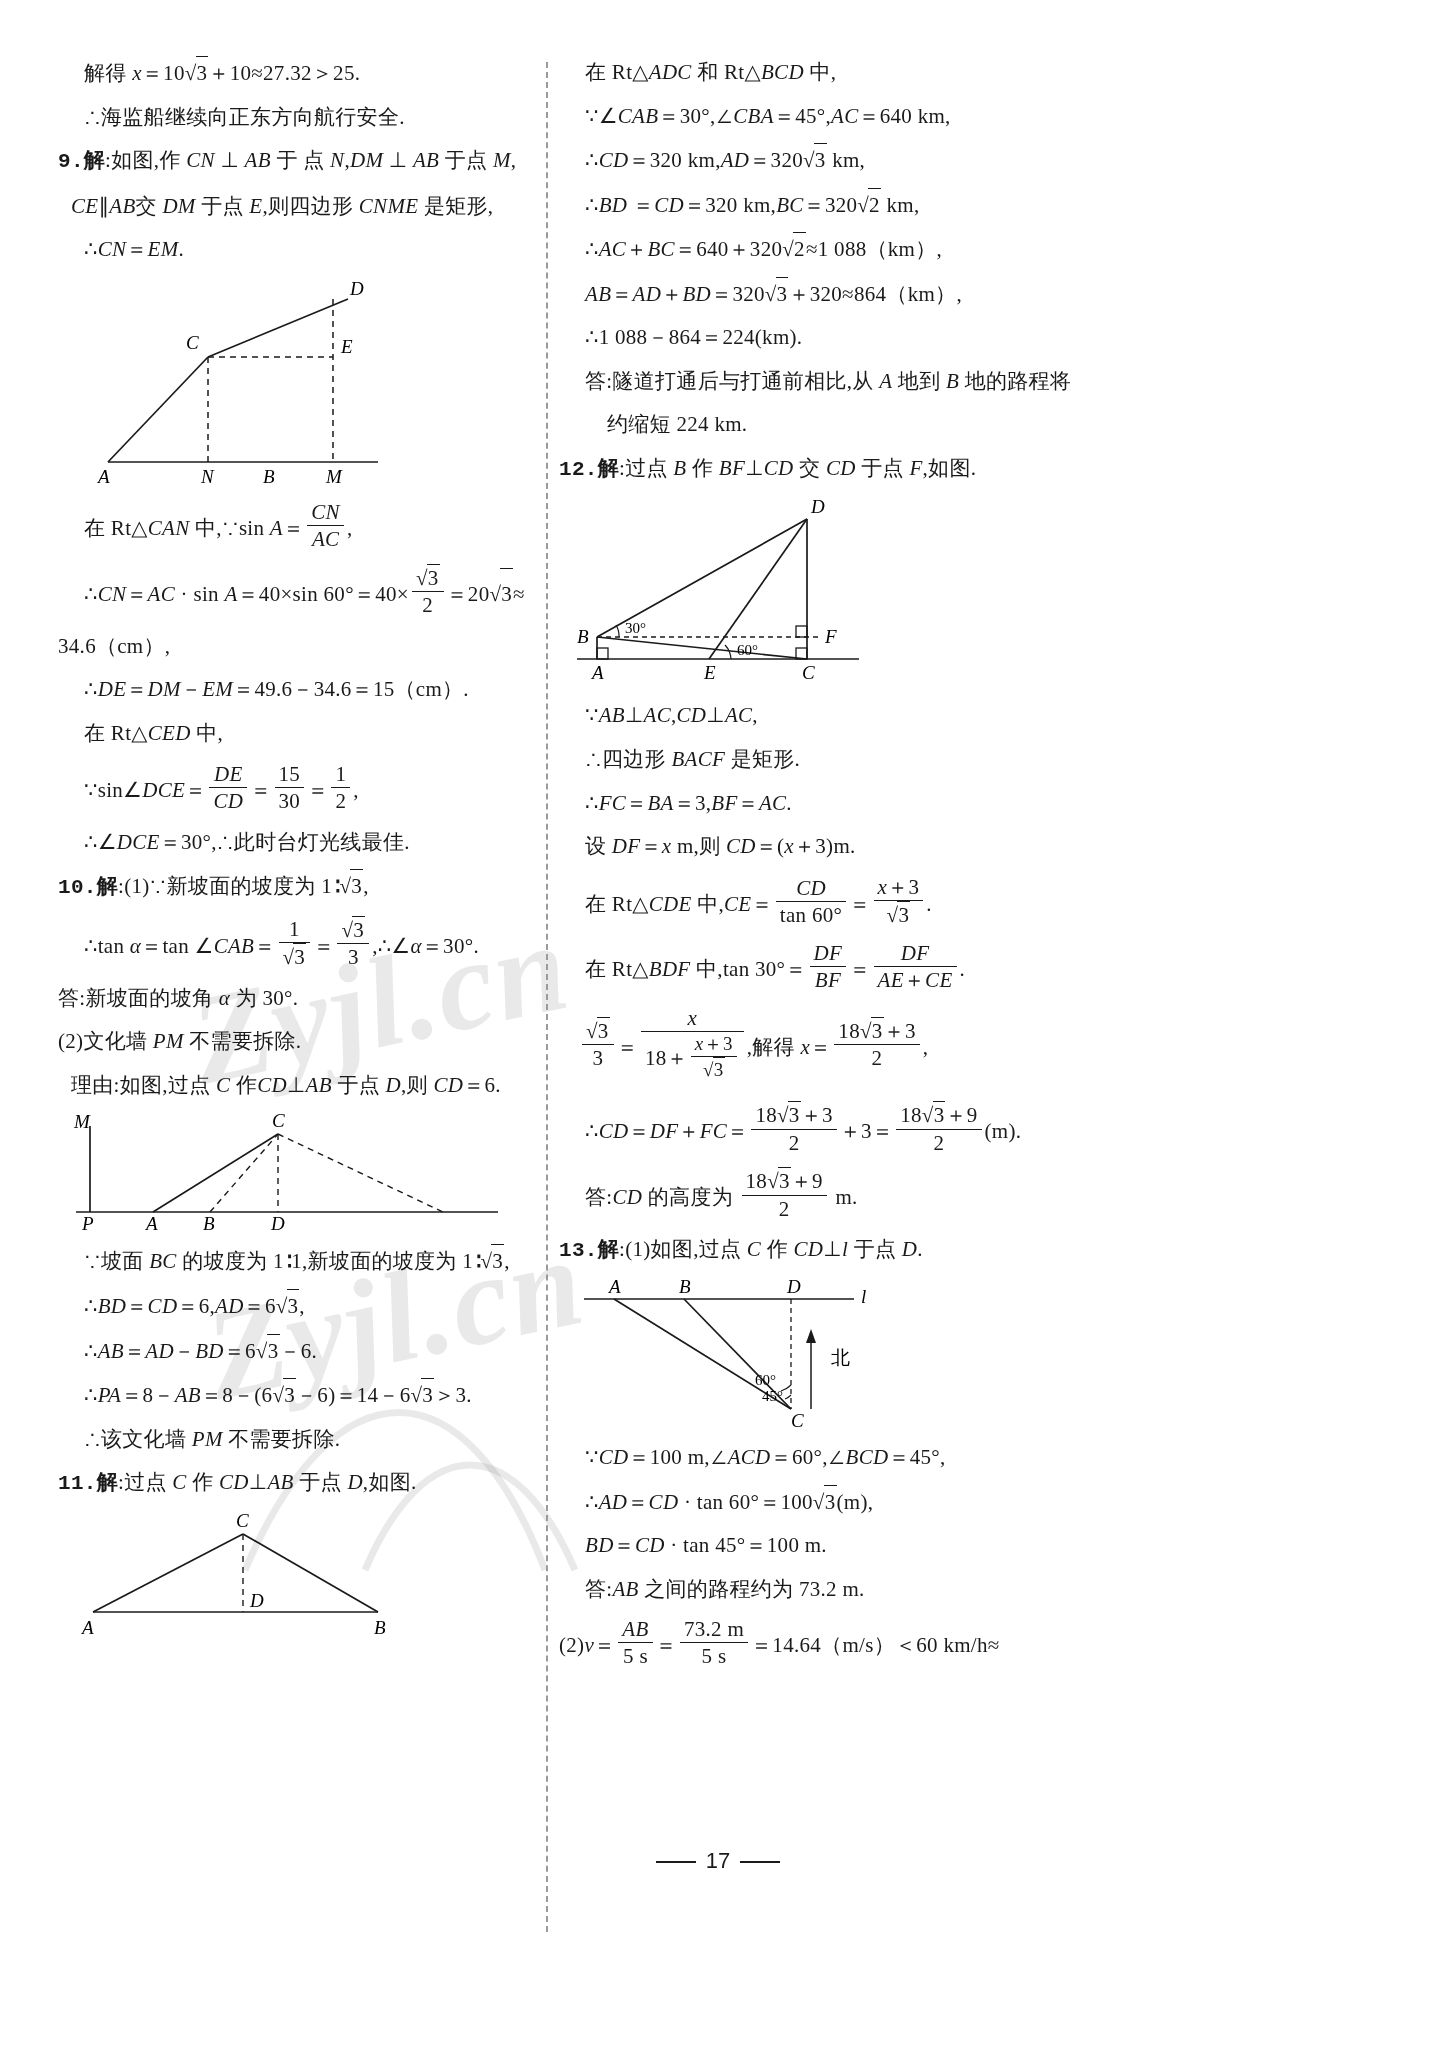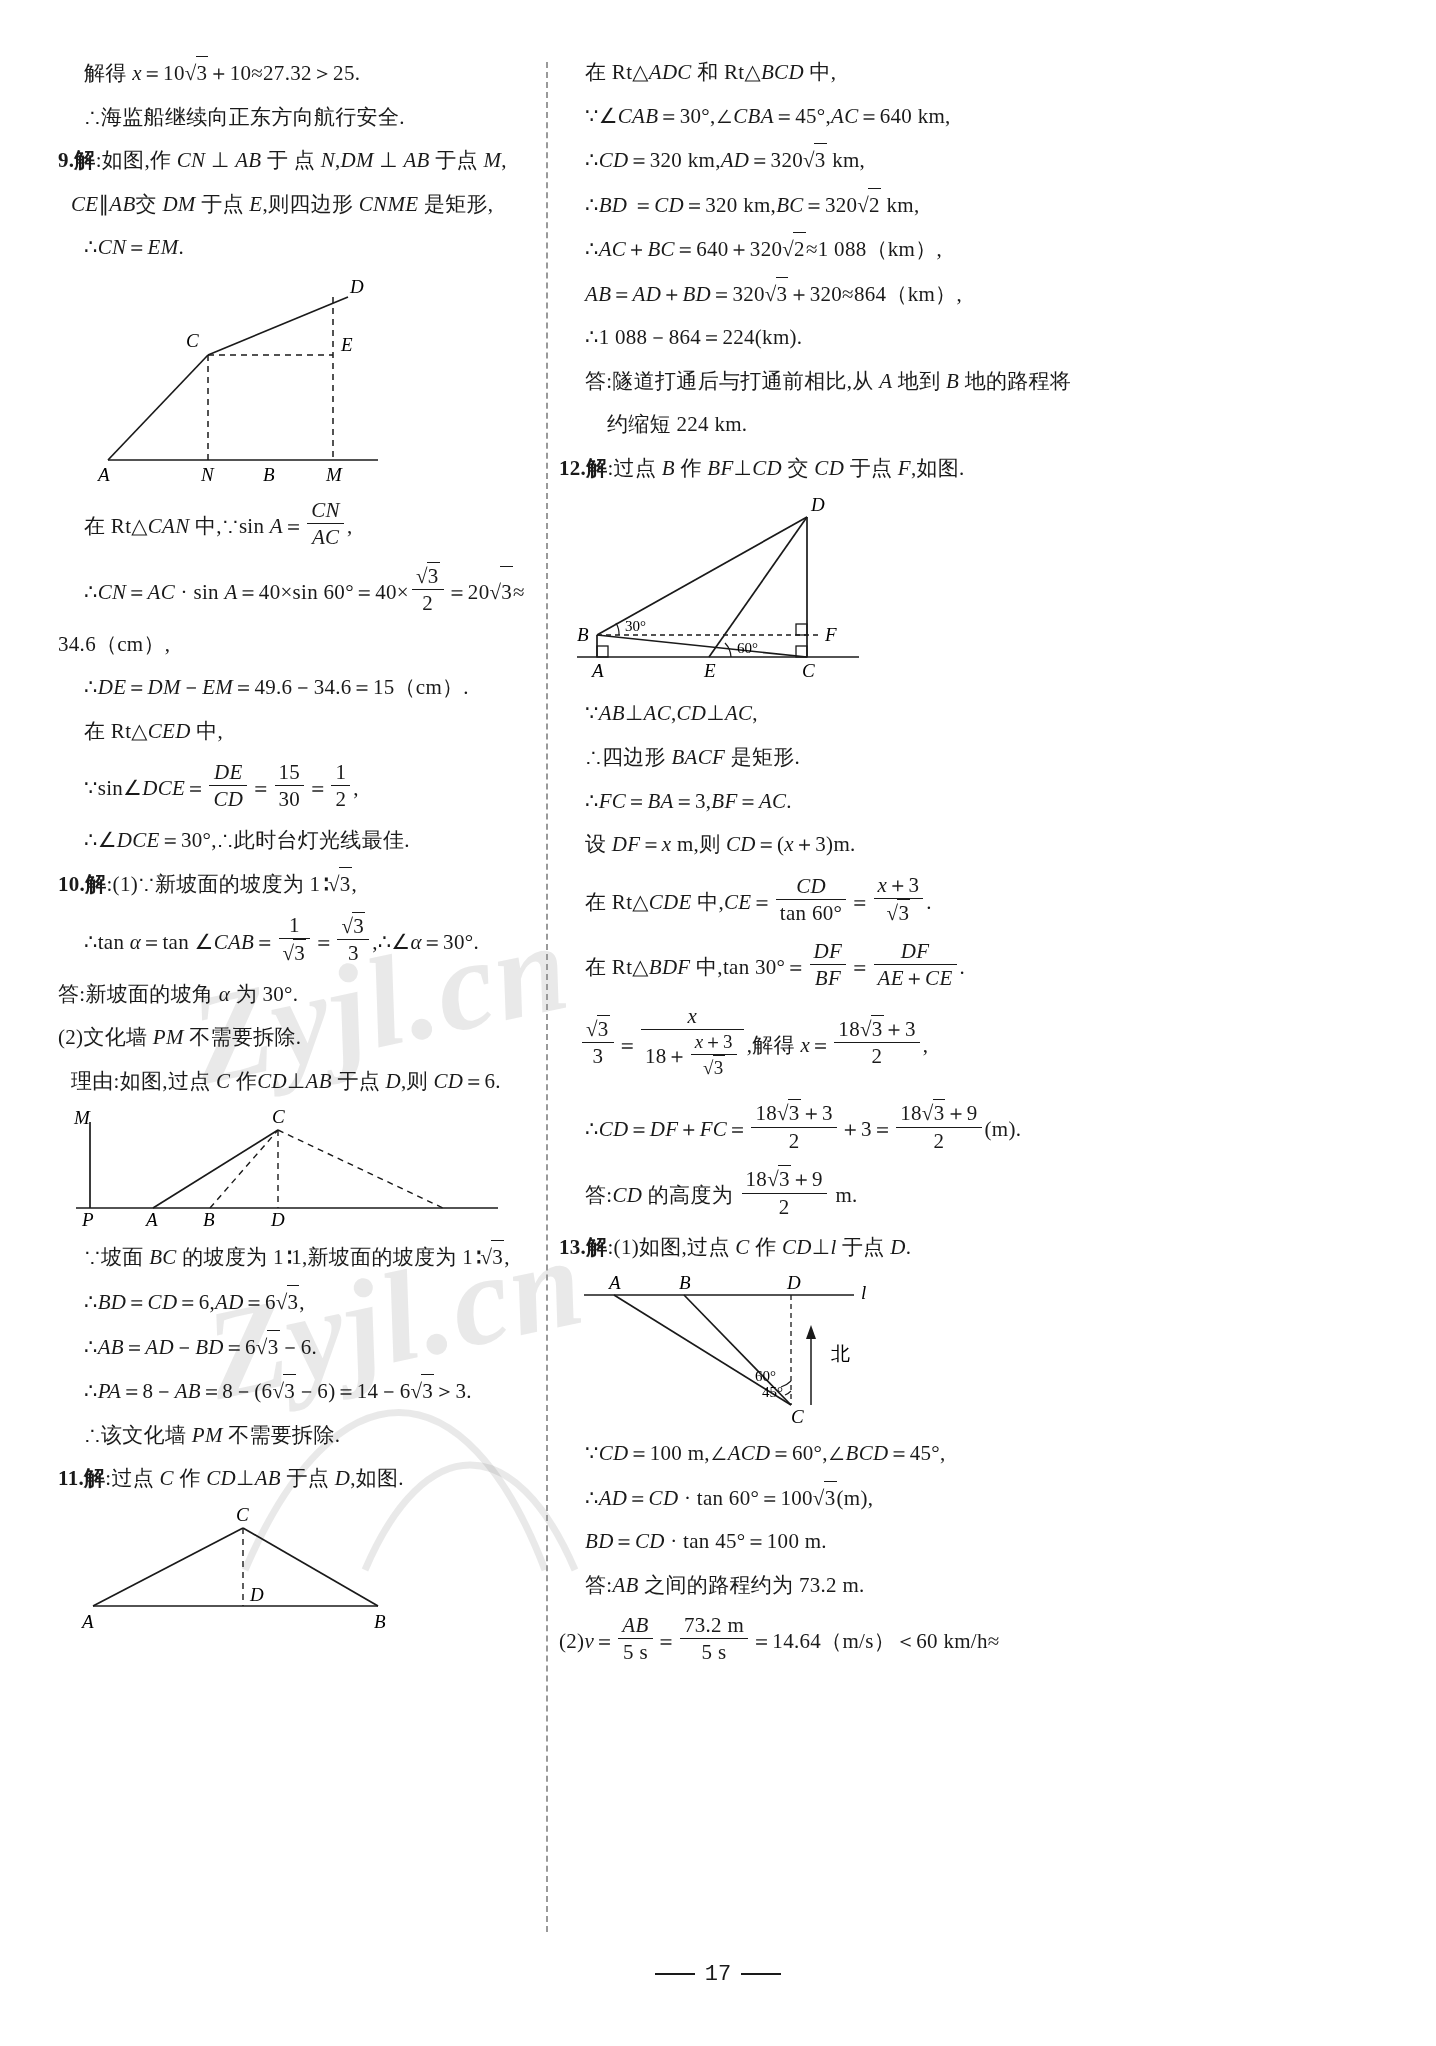--- a/index.html
+++ b/index.html
@@ -40,21 +40,21 @@
   
   .line{
     font-size:21px;
     line-height:1.55;
     margin:0 0 11px 0;
     white-space:nowrap;
     letter-spacing:0.3px;
   }
   .line.ind{padding-left:26px;}
   .line.ind2{padding-left:13px;}
-  .num{font-weight:bold;font-size:21px;}
+  .num{font-weight:bold;font-size:21px;font-family:Liberation Mono, monospace;}
   .it{font-style:italic;font-family:"Liberation Serif", serif;}
   .cn{font-family:"DejaVu Sans", sans-serif;font-size:20px;}
   .tall{line-height:2.4;}
 
   
   .frac{display:inline-block;vertical-align:-0.55em;text-align:center;margin:0 3px;}
   .frac .n{display:block;border-bottom:1.3px solid #1a1a1a;padding:0 4px;line-height:1.25;}
   .frac .d{display:block;padding:0 4px;line-height:1.25;}
   .frac.sm{font-size:19px;}
 
@@ -63,23 +63,23 @@
   .sq .rad{display:inline-block;}
   .sq .bar{display:inline-block;border-top:1.3px solid #1a1a1a;padding:0 1px 0 1px;margin-left:-1px;}
 
   
   .fig{position:relative;margin:6px 0 12px 0;}
   .fig svg{display:block;}
   .flabel{font-family:"Liberation Serif", serif;font-style:italic;font-size:19px;}
   .fnum{font-family:"Liberation Serif", serif;font-size:15px;}
 
   .pagenum{
-    position:absolute;left:0;right:0;top:1962px;
+    position:absolute;left:0;right:0;top:1848px;
     text-align:center;font-size:22px;
-    font-family:Liberation Mono, monospace;
+    font-family:Liberation Sans, sans-serif;
   }
   .pagenum .dash{display:inline-block;width:40px;border-top:2px solid #1a1a1a;vertical-align:middle;margin:0 10px;}
 </style>
 </head>
 <body>
 
 <div class="page">
 
   <div class="watermark wm1">Zyjl.cn</div>
   <div class="watermark wm2">Zyjl.cn</div>

